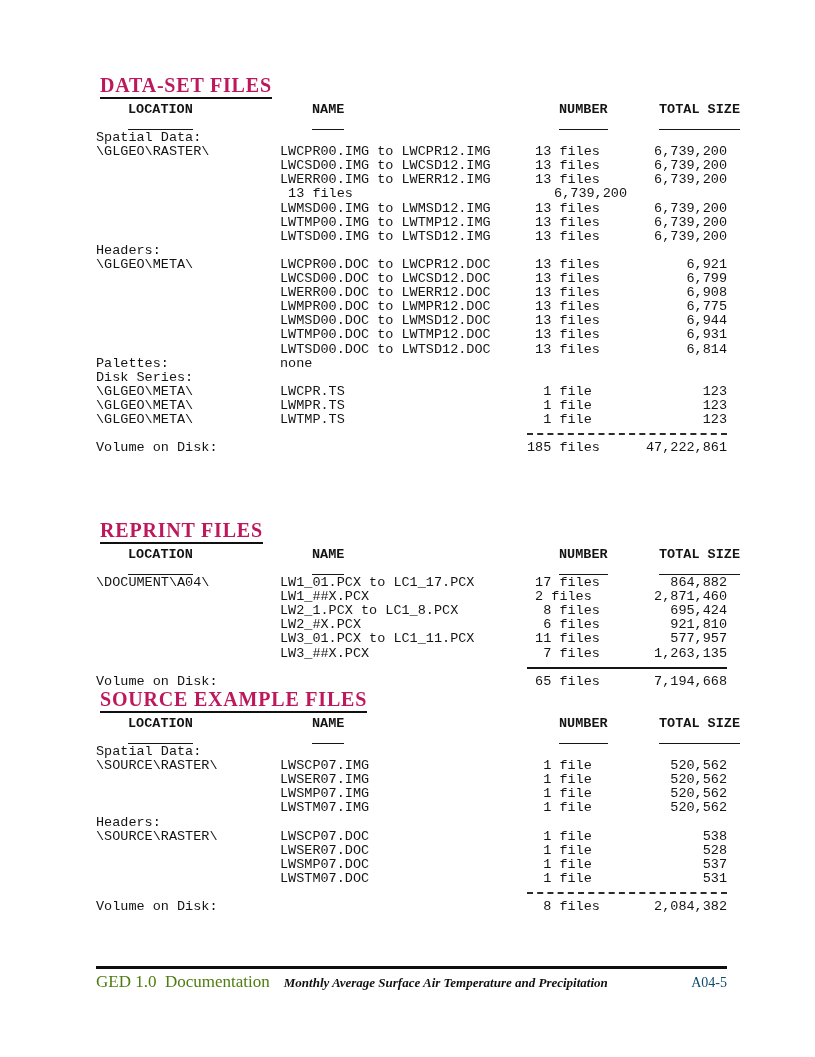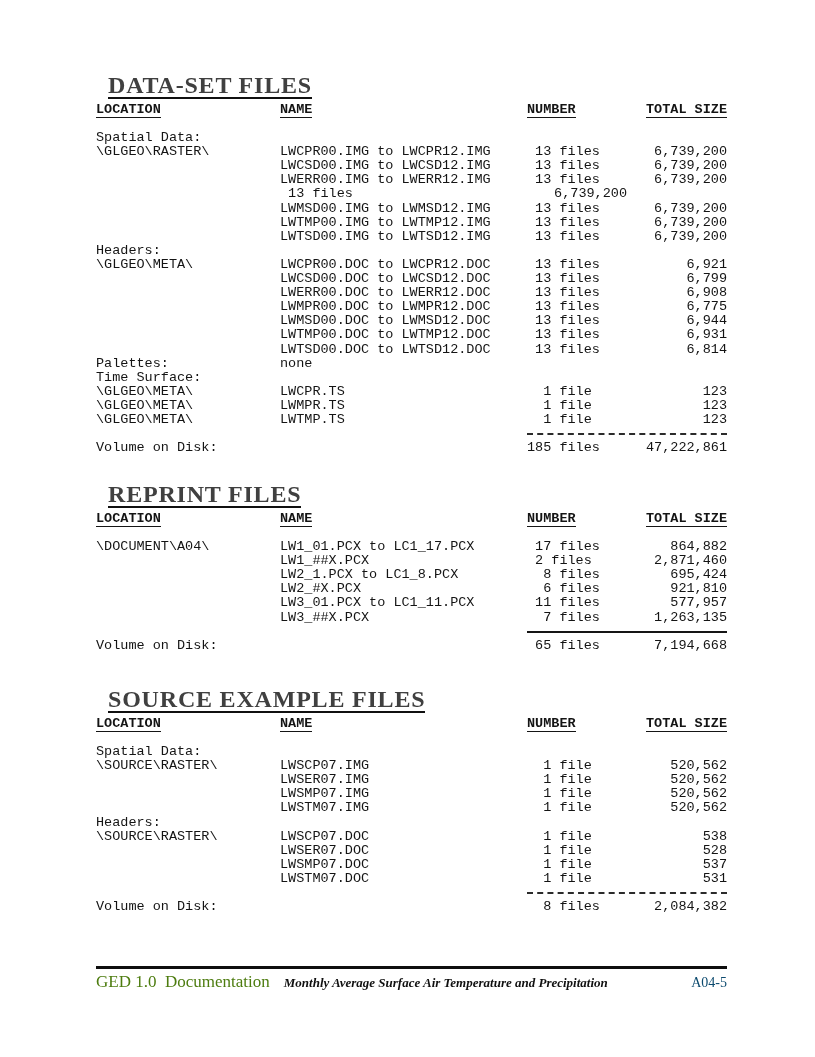--- a/index.html
+++ b/index.html
@@ -4,30 +4,30 @@
 <style>
   html,body{margin:0;padding:0;}
   body{
     width:815px;height:1057px;position:relative;background:#ffffff;
     font-family:"Liberation Mono","DejaVu Sans Mono",monospace;
     color:#141414;overflow:hidden;
   }
   .page{position:absolute;inset:0;background:#fff;}
   .sec{position:absolute;left:96px;width:631px;}
   .sec h2{
-    margin:0 0 4px 12px;font-family:"Liberation Serif","DejaVu Serif",serif;
-    font-weight:bold;font-size:24px;line-height:21px;letter-spacing:.8px;color:#404040;
+    margin:0 0 4px 4px;font-family:"Liberation Serif","DejaVu Serif",serif;
+    font-weight:bold;font-size:20px;line-height:21px;letter-spacing:.8px;color:#be185d;
   }
   .sec-title{display:inline-block;border-bottom:2.5px solid #101010;padding-bottom:1px;}
   .row{
     display:grid;grid-template-columns:184px 247px 100px 1fr;
     height:14.1px;line-height:14.1px;font-size:13.5px;
   }
   .colhead{margin-bottom:14px;font-weight:bold;}
-  .colhead .ch{display:inline-block;border-bottom:1.8px solid #151515;padding-bottom:0px;}
+  .colhead .ch{display:inline-block;border-bottom:1.8px solid #151515;padding-bottom:12px;margin-left:32px;}
   .c{white-space:pre;overflow:visible;}
   .c-size{text-align:right;}
   .b{font-weight:normal;}
   .seprow{position:relative;}
   .sep-line{grid-column:3/5;display:block;margin-top:6px;height:0;}
   .sep-line.dashed{border-top:2px dashed #2b2b2b;}
   .sep-line.solid{border-top:2px solid #151515;}
   .footer{
     position:absolute;left:96px;top:966px;width:631px;
     border-top:3px solid #0e0e0e;padding-top:3px;
@@ -147,21 +147,21 @@
           <span class="c c-num"> 13 files</span>
           <span class="c c-size">6,814</span>
         </div>
         <div class="row">
           <span class="c c-loc b">Palettes:</span>
           <span class="c c-name">none</span>
           <span class="c c-num"></span>
           <span class="c c-size"></span>
         </div>
         <div class="row">
-          <span class="c c-loc b">Time Surface:</span>
+          <span class="c c-loc b">Disk Series:</span>
           <span class="c c-name"></span>
           <span class="c c-num"></span>
           <span class="c c-size"></span>
         </div>
         <div class="row">
           <span class="c c-loc">\GLGEO\META\</span>
           <span class="c c-name">LWCPR.TS</span>
           <span class="c c-num">  1 file</span>
           <span class="c c-size">123</span>
         </div>
@@ -182,21 +182,21 @@
         </div>
         <div class="row">
           <span class="c c-loc b">Volume on Disk:</span>
           <span class="c c-name"></span>
           <span class="c c-num">185 files</span>
           <span class="c c-size">47,222,861</span>
         </div>
       </div>
   </section>
 
-  <section class="sec" style="top:484px">
+  <section class="sec" style="top:520px">
     <h2><span class="sec-title">REPRINT FILES</span></h2>
     <div class="row colhead">
       <span class="c c-loc"><span class="ch">LOCATION</span></span>
       <span class="c c-name"><span class="ch">NAME</span></span>
       <span class="c c-num"><span class="ch">NUMBER</span></span>
       <span class="c c-size"><span class="ch">TOTAL SIZE</span></span>
     </div>
     <div class="rows">
         <div class="row">
           <span class="c c-loc">\DOCUMENT\A04\</span>

